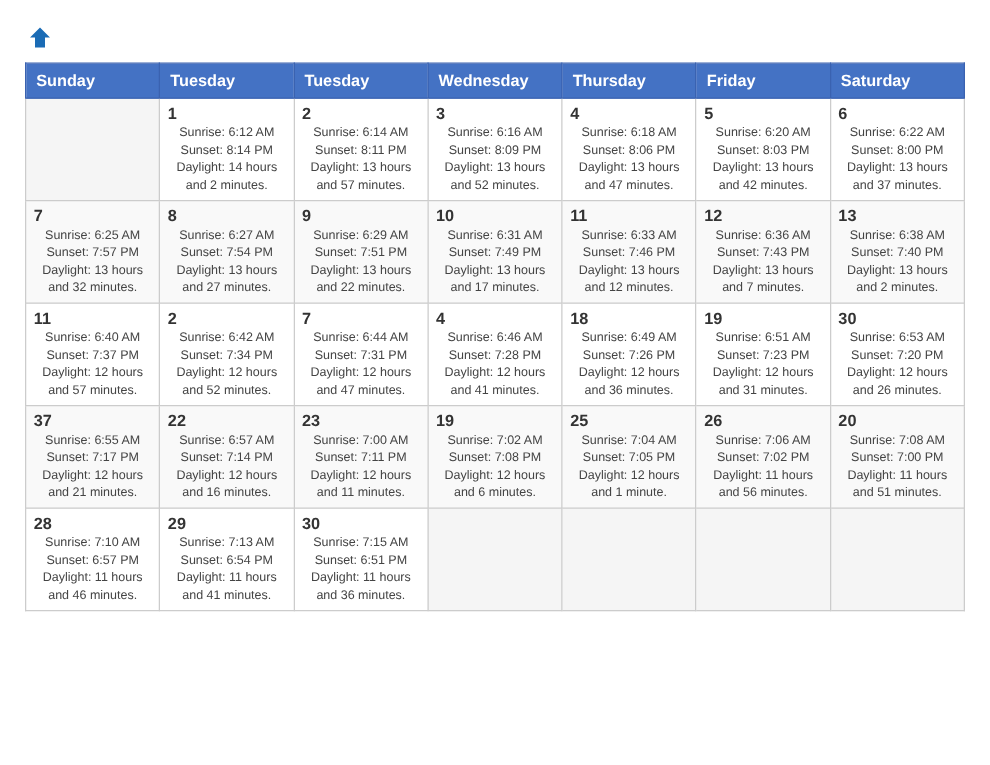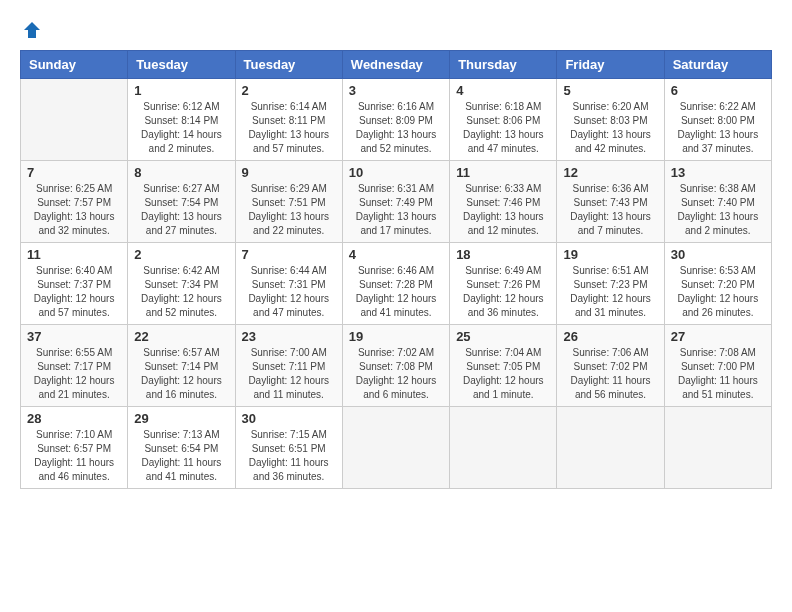--- a/index.html
+++ b/index.html
@@ -232,21 +232,21 @@
         </td>
         <td>
           <span class="day-number">25</span>
           <div class="day-info">Sunrise: 7:04 AM<br>Sunset: 7:05 PM<br>Daylight: 12 hours and 1 minute.</div>
         </td>
         <td>
           <span class="day-number">26</span>
           <div class="day-info">Sunrise: 7:06 AM<br>Sunset: 7:02 PM<br>Daylight: 11 hours and 56 minutes.</div>
         </td>
         <td>
-          <span class="day-number">27</span>
+          <span class="day-number">20</span>
           <div class="day-info">Sunrise: 7:08 AM<br>Sunset: 7:00 PM<br>Daylight: 11 hours and 51 minutes.</div>
         </td>
       </tr>
       <tr>
         <td>
           <span class="day-number">28</span>
           <div class="day-info">Sunrise: 7:10 AM<br>Sunset: 6:57 PM<br>Daylight: 11 hours and 46 minutes.</div>
         </td>
         <td>
           <span class="day-number">29</span>

